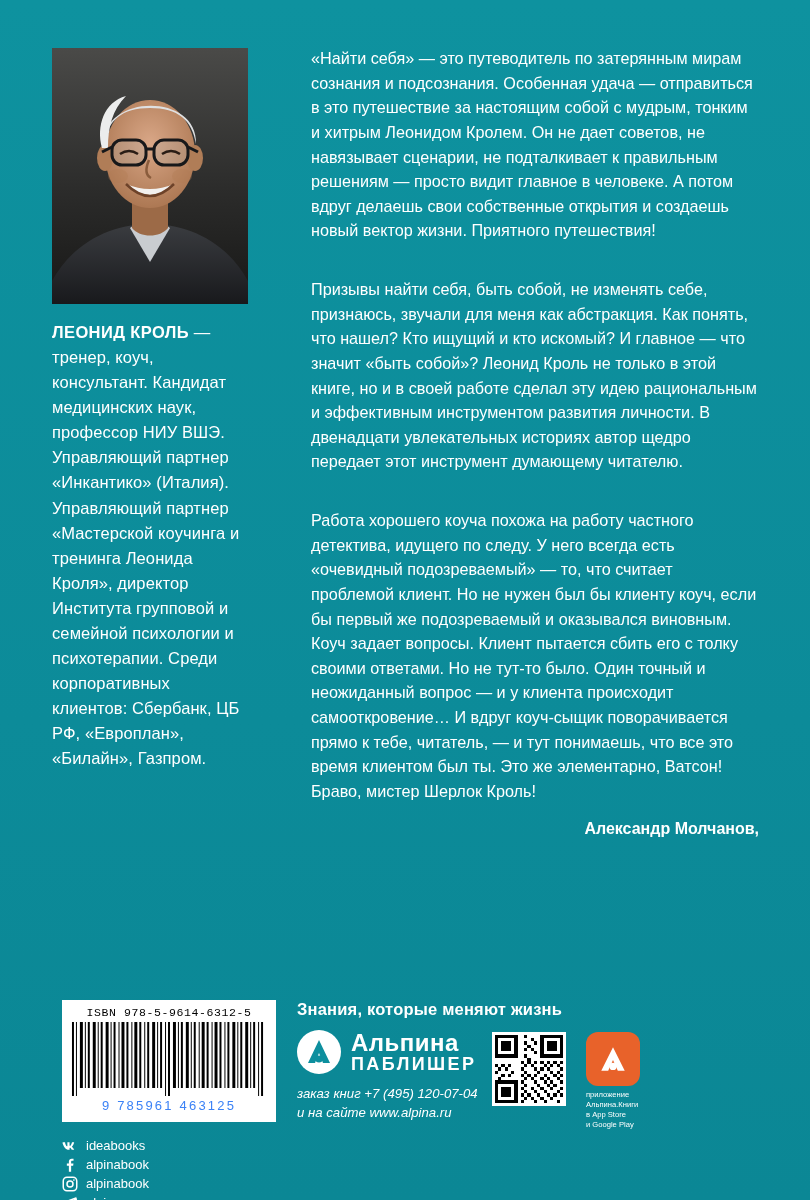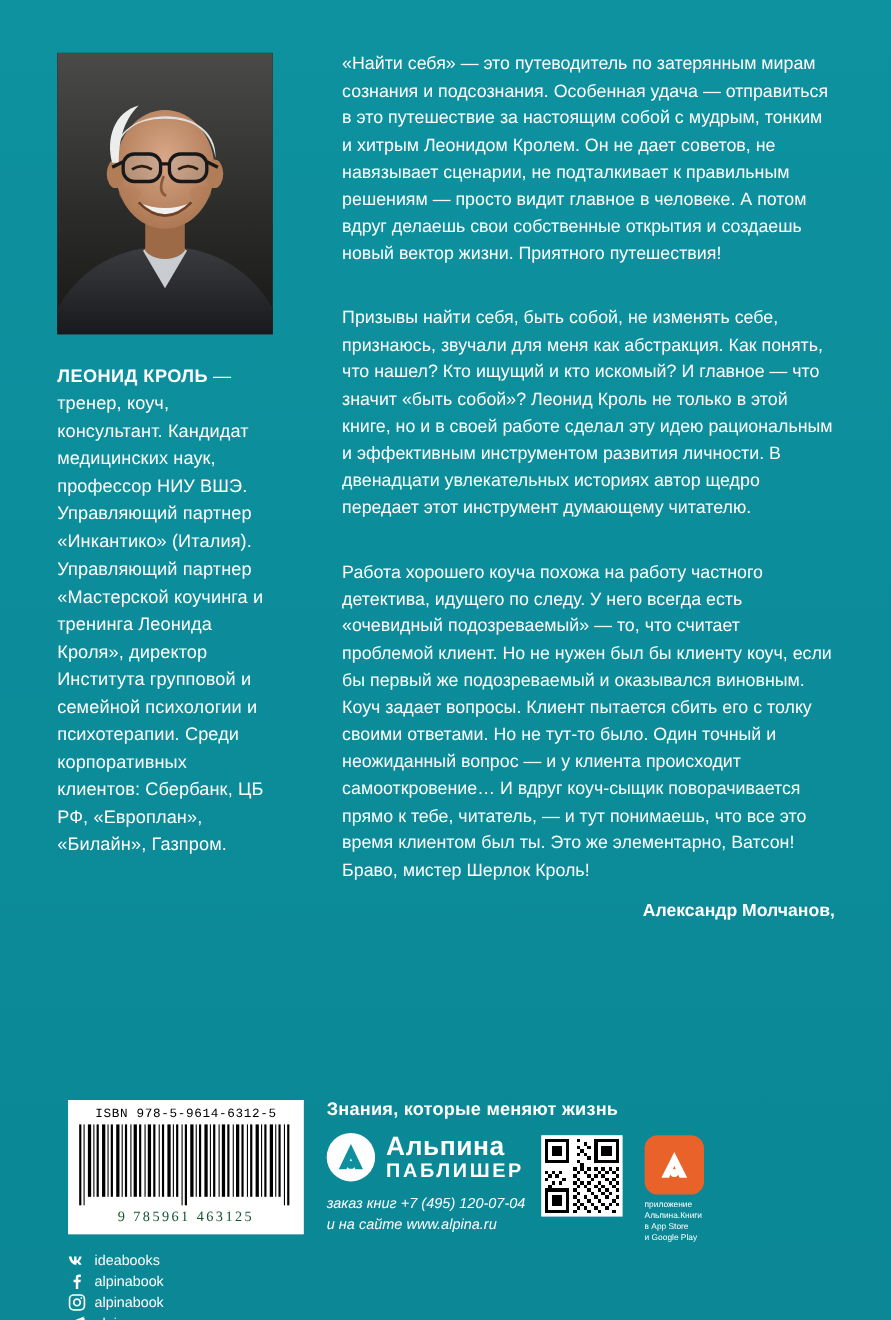--- a/index.html
+++ b/index.html
@@ -35,21 +35,21 @@
   .photo-frame {
     width: 196px; height: 256px;
     overflow: hidden;
     background: #2b2b2b;
     position: relative;
   }
   .photo-frame svg { display:block; }
 
   
   .bio {
-    margin-top: 26px;
+    margin-top: 16px;
     font-size: 16.5px;
     line-height: 1.52;
     color: #ffffff;
     letter-spacing: 0.1px;
   }
   .bio b { font-weight: bold; letter-spacing: .4px; }
 
   
   .blurb { margin-bottom: 34px; }
   .blurb p {
@@ -86,23 +86,23 @@
   .isbn-text {
     font-family: "Liberation Mono", monospace;
     font-size: 11.5px;
     color: #000;
     letter-spacing: .6px;
     text-align: center;
     margin-bottom: 3px;
   }
   .bars { height: 74px; width: 100%; display:block; }
   .isbn-digits {
-    font-family: Liberation Serif, serif;
+    font-family: Liberation Sans, sans-serif;
     font-size: 13px;
-    color: #14532d;
+    color: #3b82f6;
     letter-spacing: 2.2px;
     text-align: center;
     margin-top: 2px;
   }
 
   
   .slogan {
     position: absolute;
     left: 297px; top: 4px;
     font-size: 16.5px;

